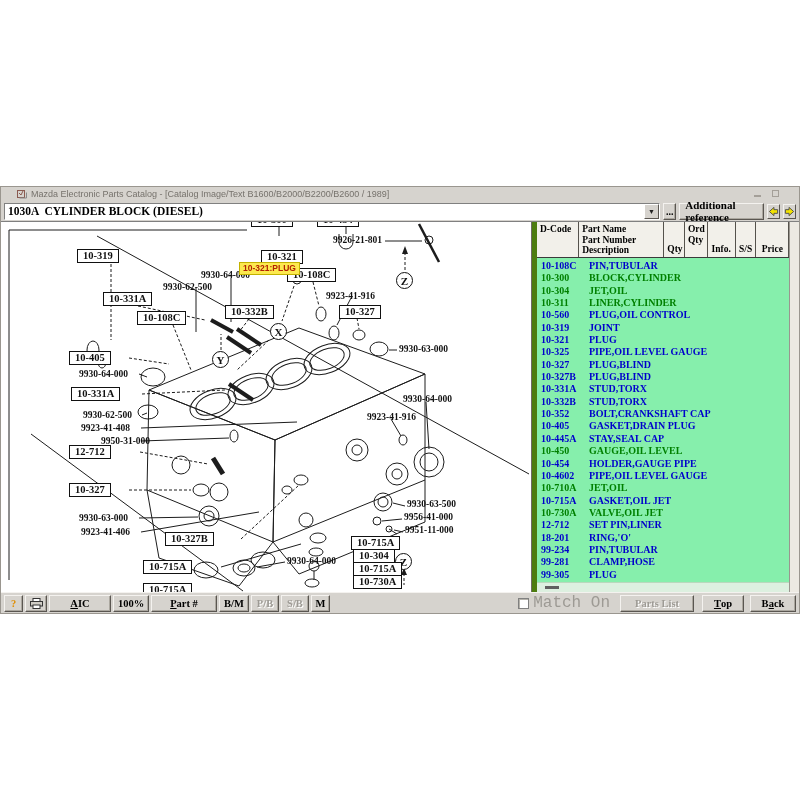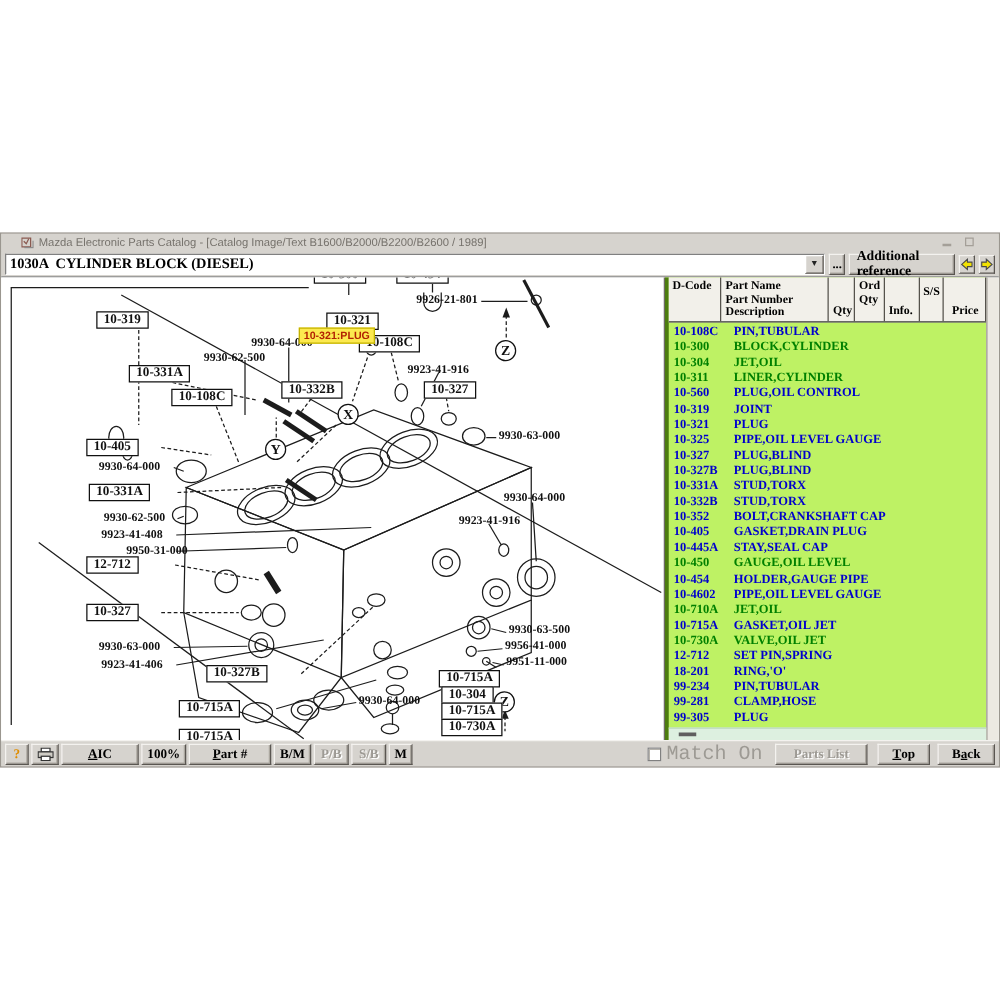--- a/index.html
+++ b/index.html
@@ -42,30 +42,30 @@
         line-height:11px;padding:0px 5px 1px 5px;white-space:nowrap;z-index:3;}
   .dnum{position:absolute;color:#111;font-family:"Liberation Serif",serif;font-weight:bold;
         font-size:9.5px;white-space:nowrap;z-index:2;}
   .dcircle{position:absolute;width:17px;height:17px;border:1.5px solid #111;border-radius:50%;
            color:#111;font-family:"Liberation Serif",serif;font-weight:bold;font-size:11px;
            display:flex;align-items:center;justify-content:center;background:#fff;z-index:2;}
   .dhl{position:absolute;background:#fce94f;border:1px solid #c3b200;color:#b22202;
        font-size:8.5px;font-weight:bold;padding:0 3px 1px 3px;white-space:nowrap;z-index:4;
        font-family:"Liberation Sans",sans-serif;}
   
-  .table-panel{width:257px;flex:0 0 auto;display:flex;flex-direction:column;background:#bef264;
-               border-left:3px solid #4d7c0f;}
+  .table-panel{width:257px;flex:0 0 auto;display:flex;flex-direction:column;background:#86efac;
+               border-left:5px solid #4d7c0f;}
   .thead{height:36px;background:#f2f0ea;border-bottom:1px solid #3a3a3a;display:flex;
          font-family:"Liberation Serif",serif;font-weight:bold;font-size:9.5px;color:#000;}
   .th{border-right:1px solid #55524c;padding:2px 2px 0 3px;white-space:pre-line;line-height:10.5px;
       overflow:hidden;}
   .th:last-child{border-right:1px solid #55524c;}
   .th.c1{width:43px;} .th.c2{width:87px;} .th.c3{width:21px;display:flex;align-items:flex-end;padding-bottom:3px;}
   .th.c4{width:24px;} .th.c5{width:28px;display:flex;align-items:flex-end;padding-bottom:3px;}
-  .th.c6{width:20px;display:flex;align-items:flex-end;padding-bottom:18px;}
+  .th.c6{width:20px;display:flex;align-items:flex-end;padding-bottom:3px;}
   .th.c7{width:34px;display:flex;align-items:flex-end;justify-content:center;padding-bottom:3px;}
   .tbody{flex:1;overflow:hidden;padding-top:2px;}
   .trow{height:12.35px;display:flex;font-family:"Liberation Serif",serif;font-weight:bold;
         font-size:10px;line-height:12px;cursor:default;}
   .c-code{width:43px;padding-left:4px;white-space:nowrap;}
   .c-name{flex:1;padding-left:9px;white-space:nowrap;overflow:hidden;}
   .blue{color:#0000cc;} .green{color:#008000;}
   .hscroll{height:10px;background:#ddf0e0;position:relative;border-top:1px solid #b9d8bd;}
   .hthumb{position:absolute;left:8px;top:3px;width:14px;height:3px;background:#5f5f5f;}
   .vscroll{flex:1;background:#ece9e2;border-left:1px solid #9a968f;}
@@ -386,21 +386,21 @@
             <div class="trow">
               <span class="c-code blue">10-715A</span>
               <span class="c-name blue">GASKET,OIL JET</span>
             </div>
             <div class="trow">
               <span class="c-code green">10-730A</span>
               <span class="c-name green">VALVE,OIL JET</span>
             </div>
             <div class="trow">
               <span class="c-code blue">12-712</span>
-              <span class="c-name blue">SET PIN,SPRING</span>
+              <span class="c-name blue">SET PIN,LINER</span>
             </div>
             <div class="trow">
               <span class="c-code blue">18-201</span>
               <span class="c-name blue">RING,'O'</span>
             </div>
             <div class="trow">
               <span class="c-code blue">99-234</span>
               <span class="c-name blue">PIN,TUBULAR</span>
             </div>
             <div class="trow">

